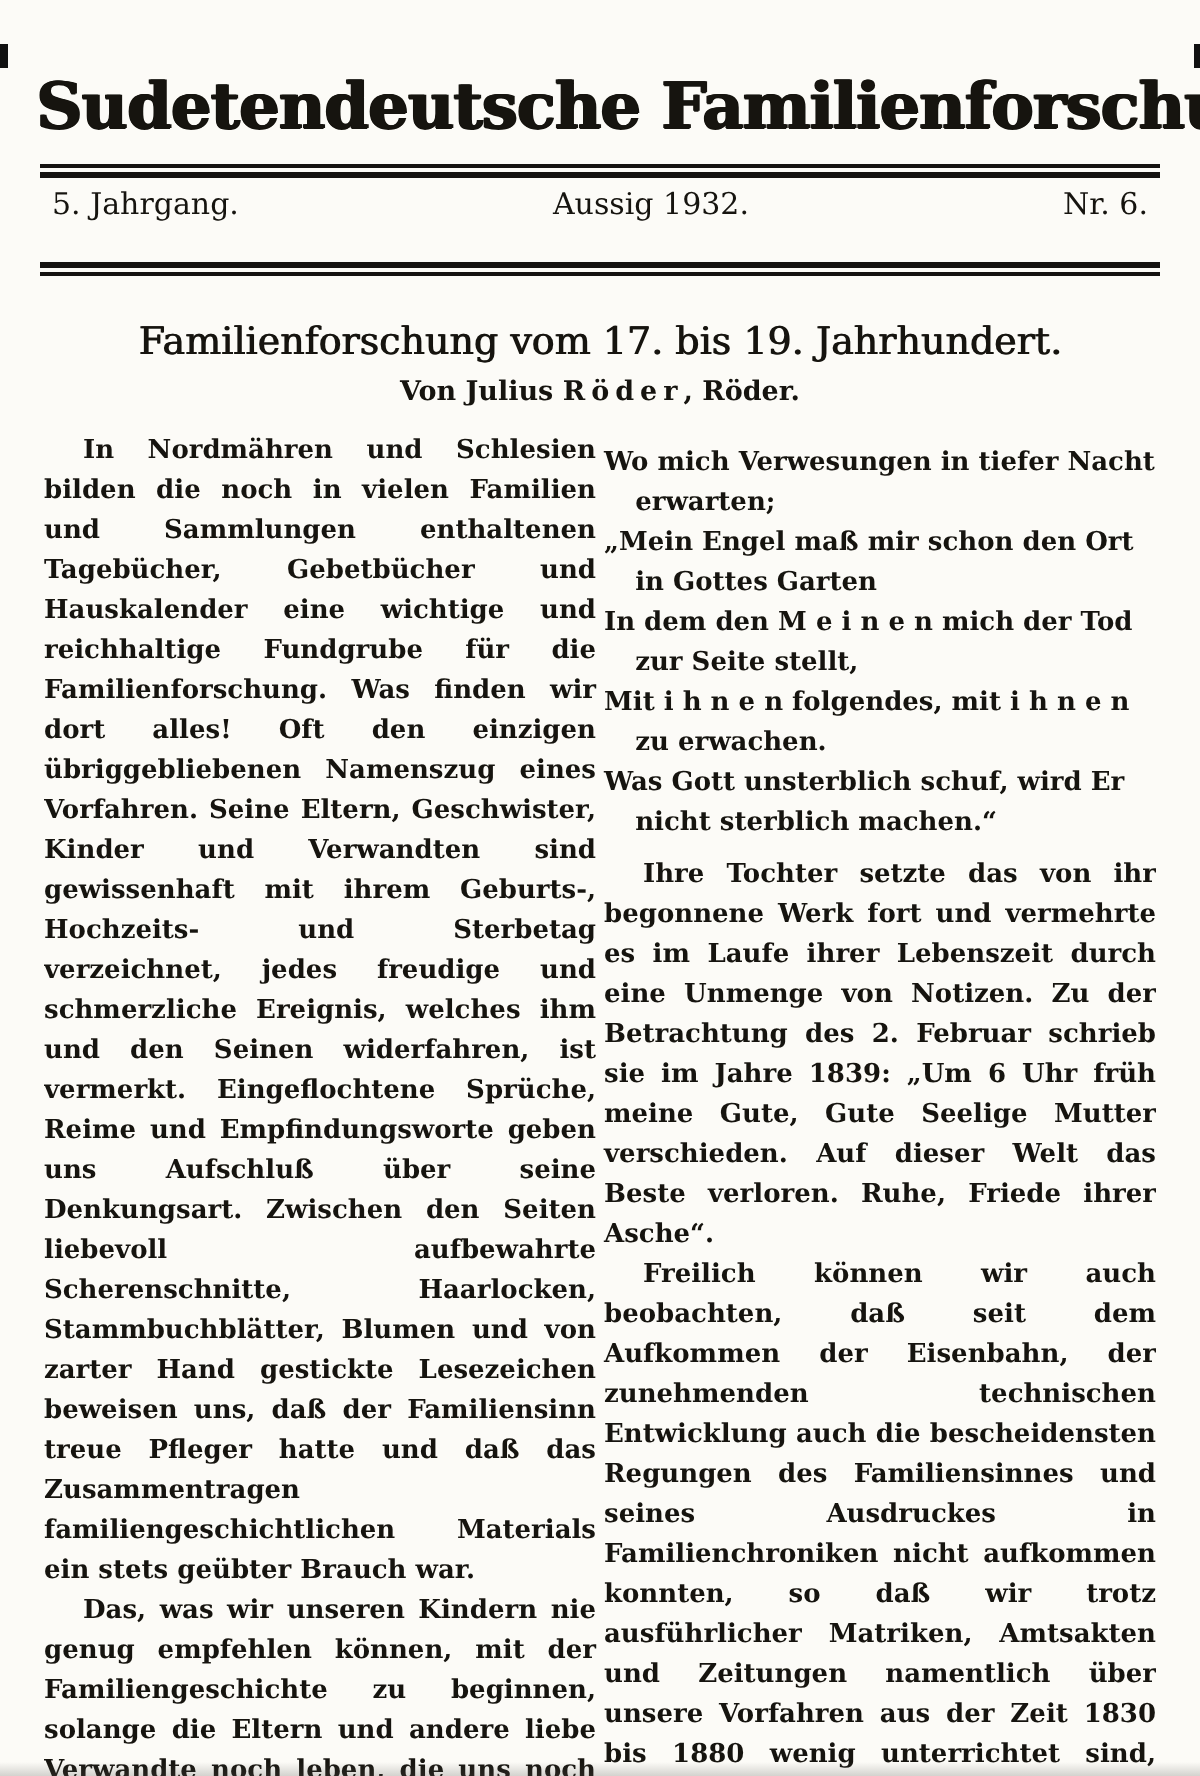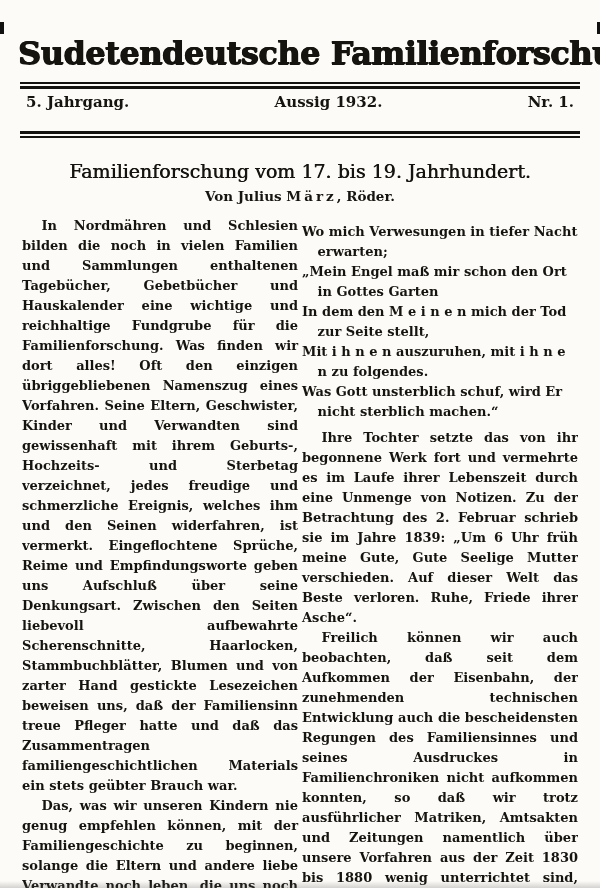--- a/index.html
+++ b/index.html
@@ -38,21 +38,21 @@
   .rules-block { margin: 10px 20px 0 20px; }
   .rule-thin  { border-top: 2px solid #151310; }
   .rule-thick { border-top: 3px solid #151310; margin-top: 2px; }
   .rule-thick-first { border-top: 3px solid #151310; }
   .rule-thin-last   { border-top: 2px solid #151310; margin-top: 2px; }
 
   .issue-row {
     display: flex; justify-content: space-between; align-items: baseline;
     margin: 4px 26px 20px 26px;
     font-size: 15px;
-    font-weight: bold;
+    font-weight: normal;
   }
   .issue-row .center { text-align: right; }
 
   
   .article-title {
     margin: 22px 30px 0 30px;
     text-align: center;
     font-size: 19px;
     font-weight: normal;
     text-shadow: 0.5px 0 0 currentColor;
@@ -101,49 +101,49 @@
     <div class="masthead">Sudetendeutsche Familienforschung</div>
 
     <div class="rules-block">
       <div class="rule-thin"></div>
       <div class="rule-thick"></div>
     </div>
 
     <div class="issue-row">
       <span>5. Jahrgang.</span>
       <span class="center">Aussig 1932.</span>
-      <span>Nr. 1.</span>
+      <span>Nr. 6.</span>
     </div>
 
     <div class="rules-block">
       <div class="rule-thick-first"></div>
       <div class="rule-thin-last"></div>
     </div>
   </header>
 
   <main>
     <h2 class="article-title">Familienforschung vom 17. bis 19. Jahrhundert.</h2>
 
     <div class="byline">
-      <span>Von Julius </span><span class="spaced">März</span><span>, Röder.</span>
+      <span>Von Julius </span><span class="spaced">Röder</span><span>, Röder.</span>
     </div>
 
     <div class="columns">
       <div class="col">
         <p>In Nordmähren und Schlesien bilden die noch in vielen Familien und Sammlungen enthaltenen Tagebücher, Gebetbücher und Hauskalender eine wichtige und reichhaltige Fundgrube für die Familienforschung. Was finden wir dort alles! Oft den einzigen übriggebliebenen Namenszug eines Vorfahren. Seine Eltern, Geschwister, Kinder und Verwandten sind gewissenhaft mit ihrem Geburts-, Hochzeits- und Sterbetag verzeichnet, jedes freudige und schmerzliche Ereignis, welches ihm und den Seinen widerfahren, ist vermerkt. Eingeflochtene Sprüche, Reime und Empfindungsworte geben uns Aufschluß über seine Denkungsart. Zwischen den Seiten liebevoll aufbewahrte Scherenschnitte, Haarlocken, Stammbuchblätter, Blumen und von zarter Hand gestickte Lesezeichen beweisen uns, daß der Familiensinn treue Pfleger hatte und daß das Zusammentragen familiengeschichtlichen Materials ein stets geübter Brauch war.</p>
         <p>Das, was wir unseren Kindern nie genug empfehlen können, mit der Familiengeschichte zu beginnen, solange die Eltern und andere liebe Verwandte noch leben, die uns noch gar manche Fragen über sich selbst und ihre Eltern, über die frühere Heimat, über Geburts- und Trauungsort und ähnliches sagen können, haben unsere Vorfahren ohne diesen Rat geübt.</p>
 
       </div>
 
       <div class="col">
         <div class="poem">
           <div class="verse">Wo mich Verwesungen in tiefer Nacht erwarten;</div>
           <div class="verse">„Mein Engel maß mir schon den Ort in Gottes Garten</div>
           <div class="verse">In dem den M e i n e n mich der Tod zur Seite stellt,</div>
-          <div class="verse">Mit i h n e n auszuruhen, mit i h n e n zu folgendes.</div>
+          <div class="verse">Mit i h n e n folgendes, mit i h n e n zu erwachen.</div>
           <div class="verse">Was Gott unsterblich schuf, wird Er nicht sterblich machen.“</div>
         </div>
         <p>Ihre Tochter setzte das von ihr begonnene Werk fort und vermehrte es im Laufe ihrer Lebenszeit durch eine Unmenge von Notizen. Zu der Betrachtung des 2. Februar schrieb sie im Jahre 1839: „Um 6 Uhr früh meine Gute, Gute Seelige Mutter verschieden. Auf dieser Welt das Beste verloren. Ruhe, Friede ihrer Asche“.</p>
         <p>Freilich können wir auch beobachten, daß seit dem Aufkommen der Eisenbahn, der zunehmenden technischen Entwicklung auch die bescheidensten Regungen des Familiensinnes und seines Ausdruckes in Familienchroniken nicht aufkommen konnten, so daß wir trotz ausführlicher Matriken, Amtsakten und Zeitungen namentlich über unsere Vorfahren aus der Zeit 1830 bis 1880 wenig unterrichtet sind, wenn wir nicht in die Lage kommen, Familiengeschichte aus dem Munde Lebender zu erfahren. Möge daher niemand versäumen, Siebzigjährige und</p>
       </div>
     </div>
   </main>
 
   <div class="bottom-scan-strip"></div>
 </div>

